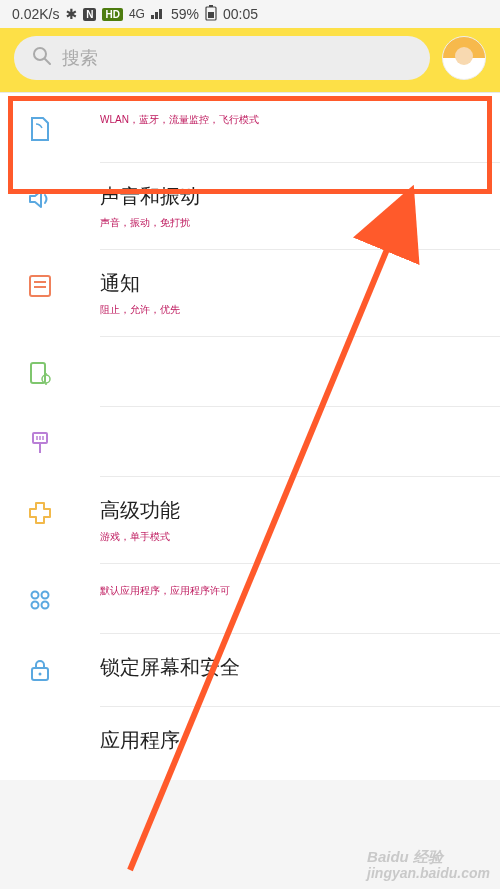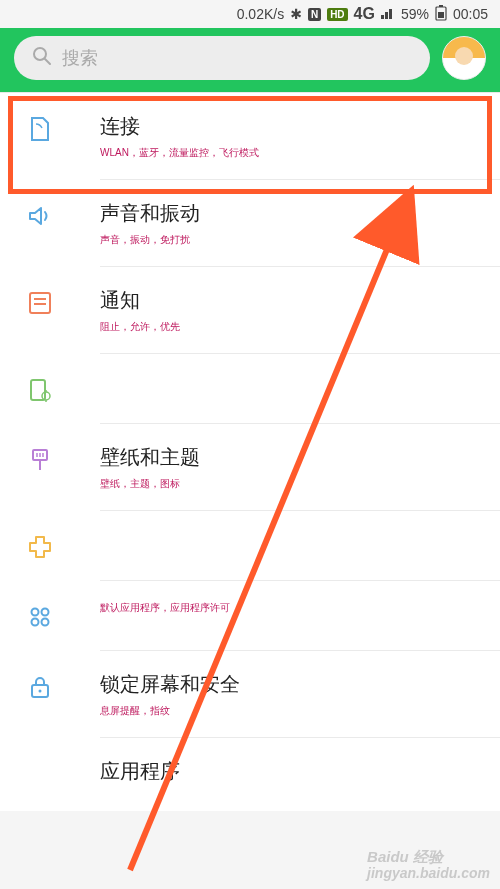--- a/index.html
+++ b/index.html
@@ -8,21 +8,20 @@
       height: 889px;
       background: #f5f5f5;
       font-family: -apple-system, "Helvetica Neue", sans-serif;
       position: relative;
       overflow: hidden;
     }
     .status-bar {
       height: 28px;
       display: flex;
       align-items: center;
-      justify-content: flex-end;
       padding: 0 12px;
       font-size: 14px;
       color: #444;
       gap: 6px;
       background: #f5f5f5;
     }
     .status-bar .nfc-badge {
       background: #444;
       color: #fff;
       font-size: 10px;
@@ -32,30 +31,29 @@
     }
     .status-bar .hd-badge {
       background: #4d7c0f;
       color: #fff;
       font-size: 10px;
       font-weight: bold;
       padding: 1px 3px;
       border-radius: 2px;
     }
     .status-bar .sig {
-      font-size: 16px;
+      font-size: 12px;
       line-height: 1;
-      font-weight: bold;
     }
     .search-row {
       display: flex;
       align-items: center;
       padding: 8px 14px 12px 14px;
       gap: 12px;
-      background: #22c55e;
+      background: #fde047;
     }
     .search-box {
       flex: 1;
       height: 44px;
       background: #ededed;
       border-radius: 22px;
       display: flex;
       align-items: center;
       padding: 0 18px;
       gap: 10px;
@@ -204,21 +202,20 @@
   <div class="item">
     <div class="icon-wrap">
       <span class="icn">
         <svg width="26" height="26" viewBox="0 0 26 26">
             <path d="M5 2 H16 L21 7 V24 H5 Z" fill="none" stroke="#5aa8e0" stroke-width="2"></path>
             <path d="M9 8 Q13 8 15 12" fill="none" stroke="#5aa8e0" stroke-width="1.5"></path>
           </svg>
       </span>
     </div>
     <div class="text-wrap">
-      <div class="title">连接</div>
       <div class="subtitle">WLAN，蓝牙，流量监控，飞行模式</div>
     </div>
   </div>
 
   <div class="item">
     <div class="icon-wrap">
       <span class="icn">
         <svg width="28" height="28" viewBox="0 0 28 28">
             <path d="M4 11 H9 L15 6 V22 L9 17 H4 Z" fill="none" stroke="#5aa8e0" stroke-width="2" stroke-linejoin="round"></path>
             <path d="M19 10 Q22 14 19 18" fill="none" stroke="#5aa8e0" stroke-width="2" stroke-linecap="round"></path>
@@ -265,33 +262,33 @@
       <span class="icn">
         <svg width="26" height="26" viewBox="0 0 26 26">
             <rect x="6" y="3" width="14" height="10" rx="1" fill="none" stroke="#b97fd6" stroke-width="2"></rect>
             <line x1="13" y1="13" x2="13" y2="23" stroke="#b97fd6" stroke-width="2"></line>
             <line x1="10" y1="6" x2="10" y2="10" stroke="#b97fd6" stroke-width="1.5"></line>
             <line x1="13" y1="6" x2="13" y2="10" stroke="#b97fd6" stroke-width="1.5"></line>
             <line x1="16" y1="6" x2="16" y2="10" stroke="#b97fd6" stroke-width="1.5"></line>
           </svg>
       </span>
     </div>
-    <div class="text-wrap">
-      <div class="title">壁纸和主题</div>
-      <div class="subtitle">壁纸，主题，图标</div>
-    </div>
   </div>
 
   <div class="item">
     <div class="icon-wrap">
       <span class="icn">
         <svg width="28" height="28" viewBox="0 0 28 28">
             <path d="M10 4 H18 V10 H24 V18 H18 V24 H10 V18 H4 V10 H10 Z" fill="none" stroke="#f2b94a" stroke-width="2" stroke-linejoin="round"></path>
           </svg>
       </span>
+    </div>
+    <div class="text-wrap">
+      <div class="title">高级功能</div>
+      <div class="subtitle">游戏，单手模式</div>
     </div>
   </div>
 
   <div class="item">
     <div class="icon-wrap">
       <span class="icn">
         <svg width="26" height="26" viewBox="0 0 26 26">
           <circle cx="8" cy="8" r="3.5" fill="none" stroke="#5aa8e0" stroke-width="2"></circle>
           <circle cx="18" cy="8" r="3.5" fill="none" stroke="#5aa8e0" stroke-width="2"></circle>
           <circle cx="8" cy="18" r="3.5" fill="none" stroke="#5aa8e0" stroke-width="2"></circle>
@@ -309,21 +306,20 @@
       <span class="icn">
         <svg width="26" height="26" viewBox="0 0 26 26">
             <rect x="5" y="11" width="16" height="12" rx="2" fill="none" stroke="#5aa8e0" stroke-width="2"></rect>
             <path d="M9 11 V8 a4 4 0 0 1 8 0 V11" fill="none" stroke="#5aa8e0" stroke-width="2"></path>
             <circle cx="13" cy="17" r="1.5" fill="#5aa8e0"></circle>
           </svg>
       </span>
     </div>
     <div class="text-wrap">
       <div class="title">锁定屏幕和安全</div>
-      <div class="subtitle">息屏提醒，指纹</div>
     </div>
   </div>
 
   <div class="item">
     <div class="icon-wrap">
       <span class="icn"></span>
     </div>
     <div class="text-wrap">
       <div class="title">应用程序</div>
     </div>

